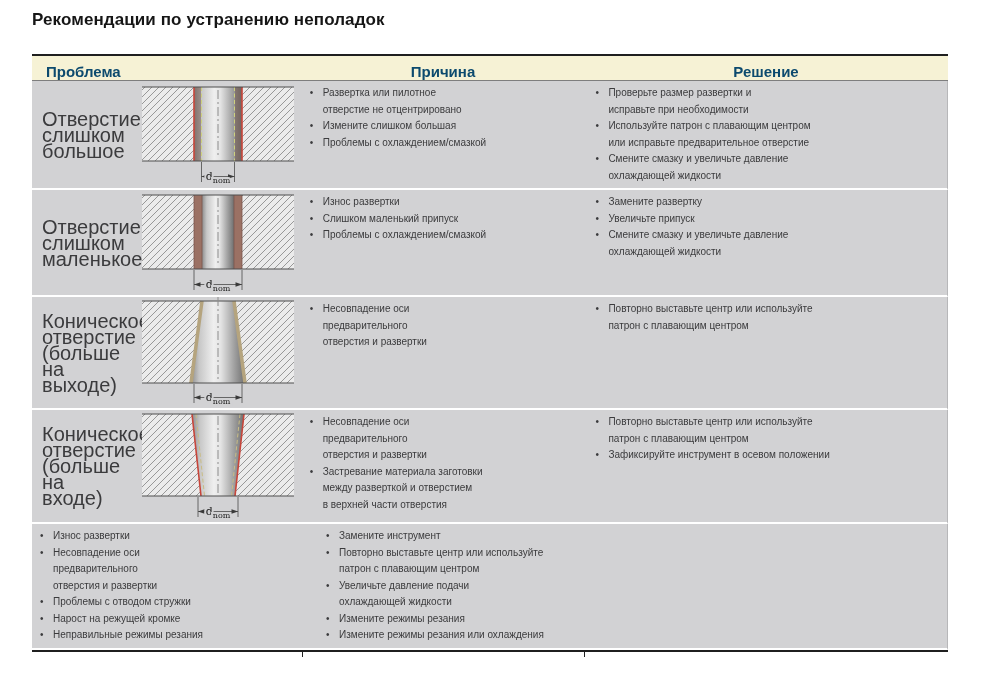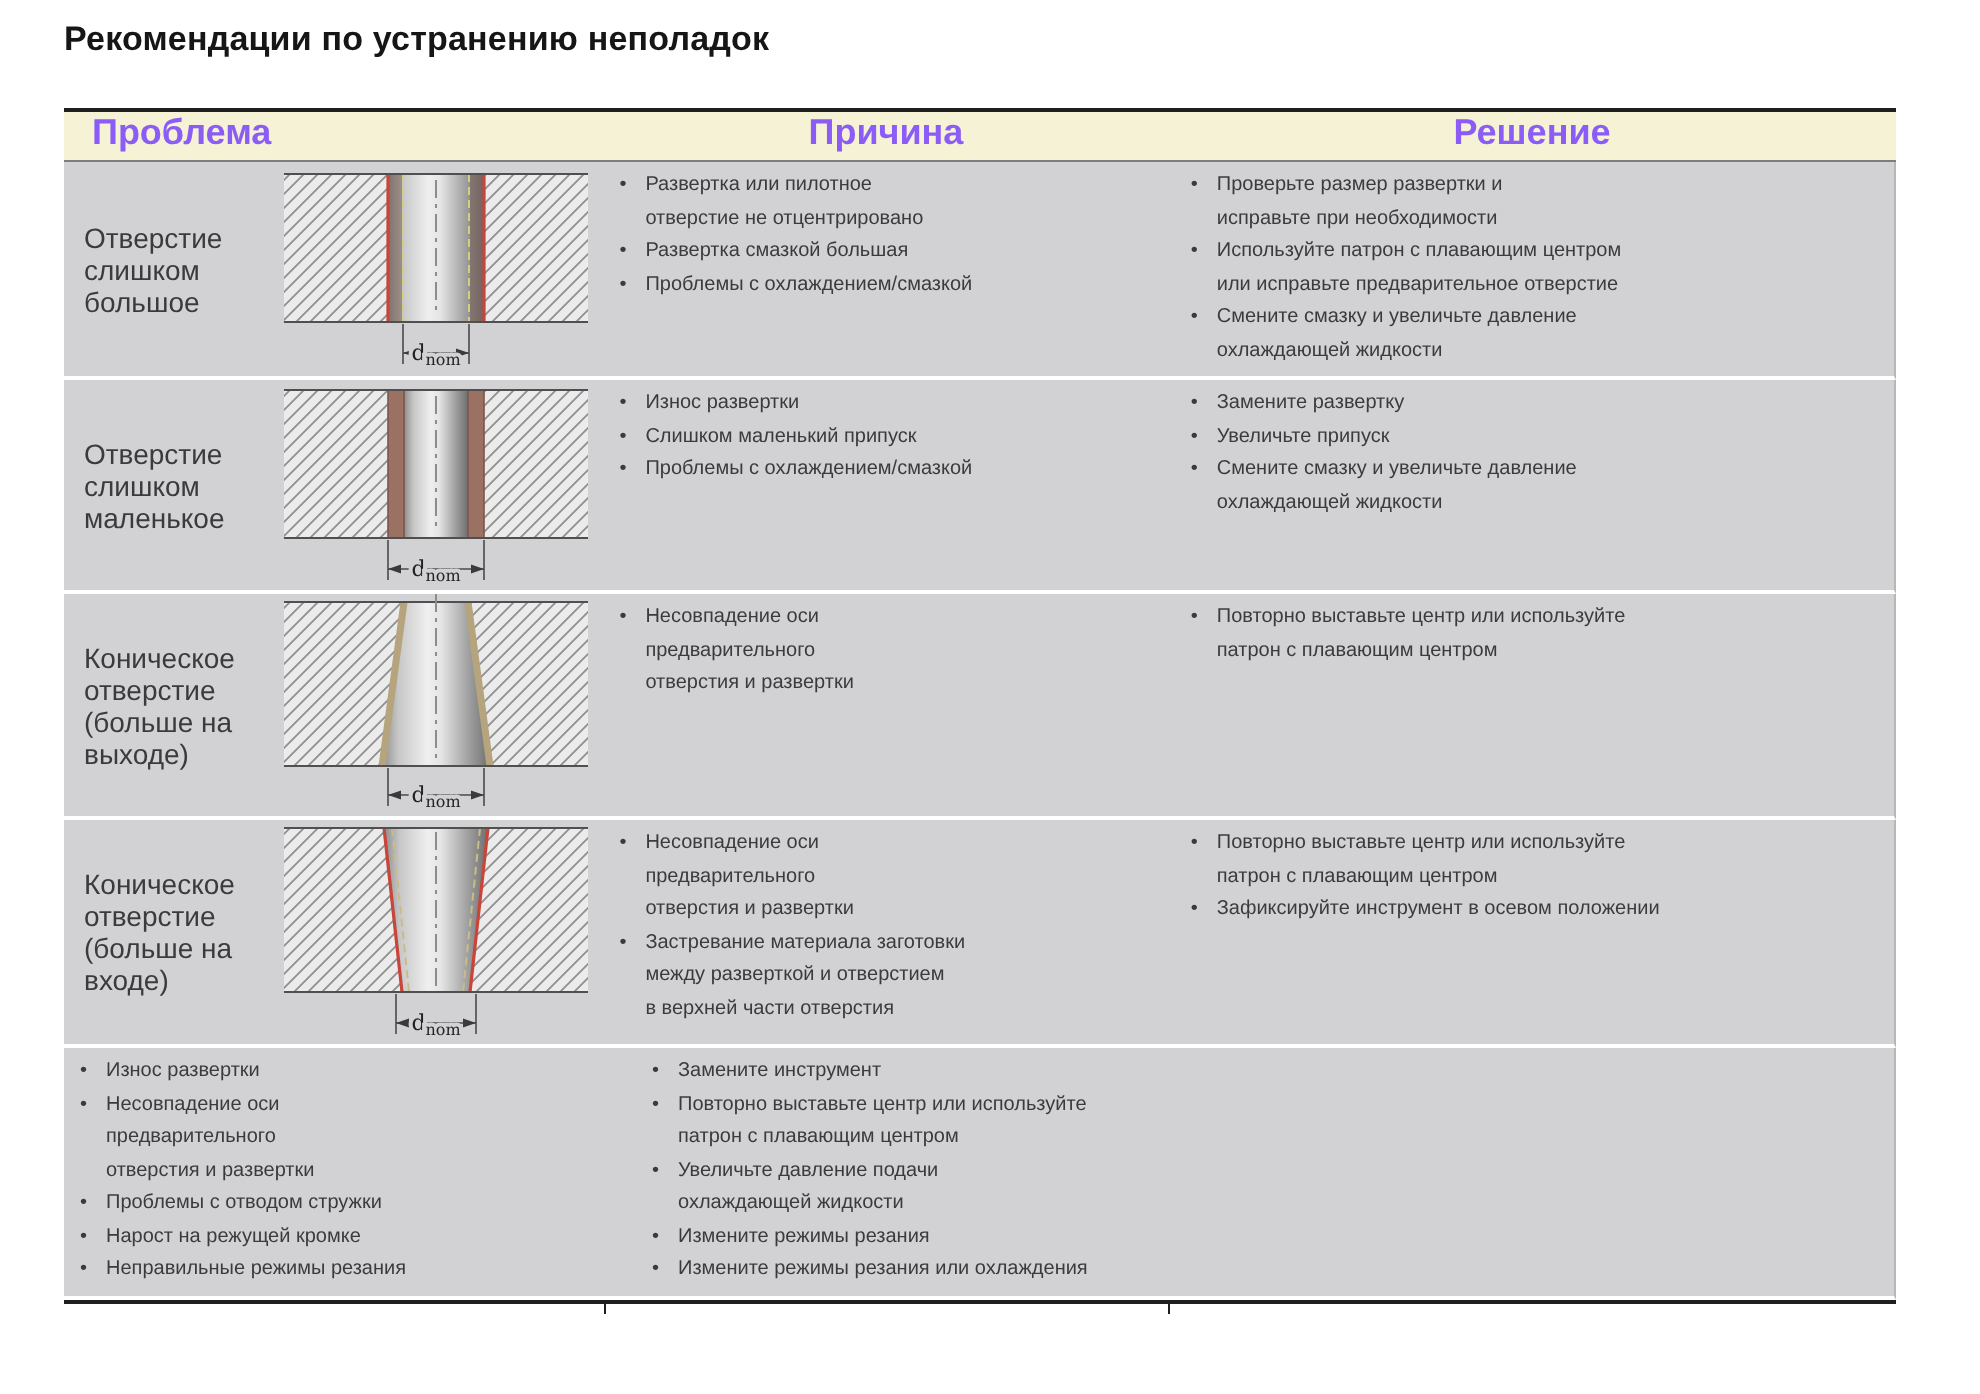--- a/index.html
+++ b/index.html
@@ -20,41 +20,41 @@
     font-size:17px;font-weight:bold;color:#161616;
     margin-bottom:24px;letter-spacing:.1px;
   }
   .table{
     width:916px;position:relative;
     border-top:2px solid var(--border-dark);
     border-bottom:2px solid var(--border-dark);
   }
   .thead{
     display:flex;background:var(--header-bg);
-    border-bottom:1px solid #7e7e7e;height:25px;align-items:flex-start;
-    font-weight:bold;font-size:18px;color:#8b5cf6;
+    border-bottom:1px solid #7e7e7e;height:25px;align-items:flex-end;
+    font-weight:bold;font-size:15px;color:#0c4a6e;
   }
   .th-problem{width:270px;padding-left:14px;}
   .th-cause{width:282px;text-align:center;}
   .th-solution{width:364px;text-align:center;}
   .row{
     display:flex;background:var(--row-bg);
     border-bottom:2px solid #fff;
     border-right:1px solid #b7b7b9;
   }
   .row:last-child{border-bottom:none;}
   .row-1,.row-2{min-height:104px;}
   .row-3{min-height:111px;}
   .row-4{min-height:112px;}
   .row-5{min-height:124px;}
   .cell-problem{
     width:270px;display:flex;align-items:center;padding-left:10px;
   }
   .problem-label{
-    width:100px;font-size:14px;line-height:16px;white-space:pre-line;
+    width:100px;font-size:20px;line-height:16px;white-space:pre-line;
   }
   .diagram{flex:0 0 auto;display:block;}
   .row-1 .diagram,.row-2 .diagram{margin-top:1px;}
   .row-3 .diagram,.row-4 .diagram{margin-top:0;}
   .row-5 .diagram{margin-top:12px;margin-bottom:12px;}
   .cell-causes{width:282px;padding:4px 10px 4px 6px;}
   .cell-solutions{width:364px;padding:4px 8px 4px 10px;}
   ul.bullets{list-style:none;font-size:10px;line-height:16.5px;}
   ul.bullets li{
     position:relative;padding-left:15px;white-space:pre-line;
@@ -131,21 +131,21 @@
           <path d="M59.5,93.5 H92.5" stroke="#4a4a4a" stroke-width="0.8" fill="none"></path>
           <polygon points="59.5,93.5 66,91.2 66,95.8" fill="#3a3a3a"></polygon>
           <polygon points="92.5,93.5 86,91.2 86,95.8" fill="#3a3a3a"></polygon>
           <text x="76" y="97" text-anchor="middle" font-family="DejaVu Serif, serif" font-size="11" fill="#222" stroke="#d2d2d4" stroke-width="4" paint-order="stroke"><tspan>d</tspan><tspan dy="2.5" font-size="8">nom</tspan></text>
         </svg>
       </div>
       <div class="cell-causes">
         <ul class="bullets">
             <li>Развертка или пилотное
 отверстие не отцентрировано</li>
-            <li>Развертка смазкой большая</li>
+            <li>Измените слишком большая</li>
             <li>Проблемы с охлаждением/смазкой</li>
           </ul>
       </div>
       <div class="cell-solutions">
         <ul class="bullets">
             <li>Проверьте размер развертки и
 исправьте при необходимости</li>
             <li>Используйте патрон с плавающим центром
 или исправьте предварительное отверстие</li>
             <li>Смените смазку и увеличьте давление

